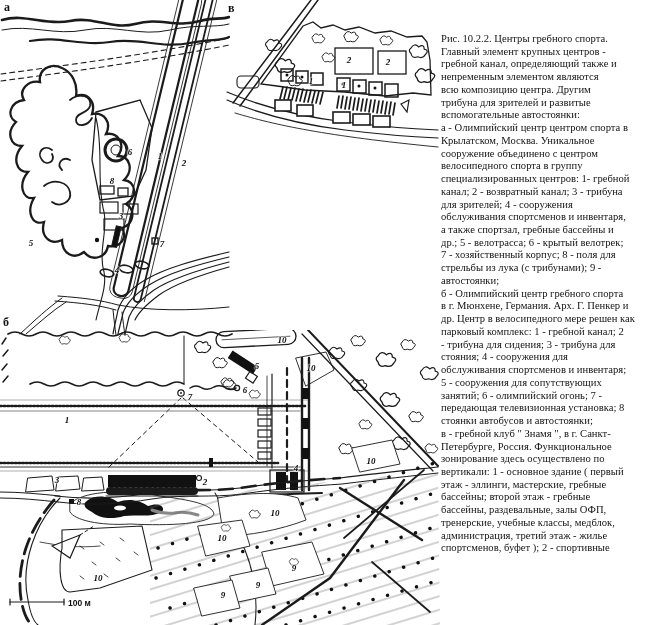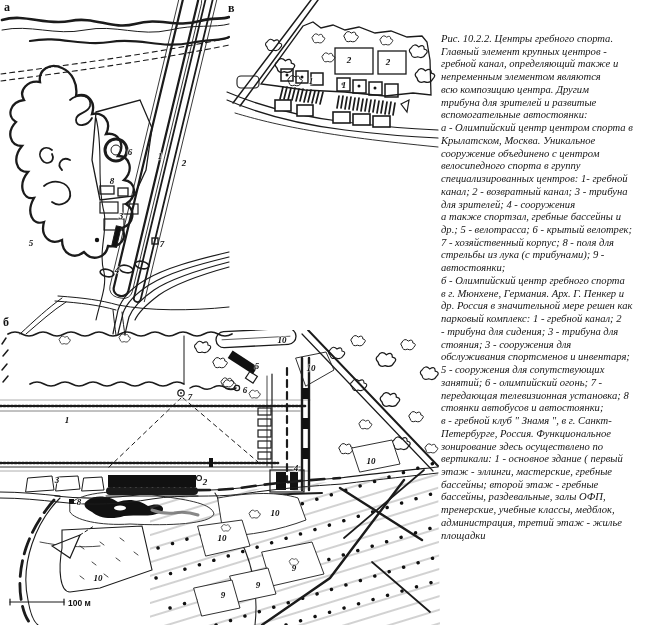--- a/index.html
+++ b/index.html
@@ -6,21 +6,21 @@
   .page{position:relative;width:672px;height:625px;background:#ffffff;overflow:hidden;
         font-family:"Liberation Serif",serif;color:#1b1b1b;}
   .plan{position:absolute;}
   .plan svg{position:absolute;left:0;top:0;}
   .plan-tag{position:absolute;font:bold 12px "Liberation Serif",serif;color:#111;z-index:5;}
   .labels{position:absolute;inset:0;z-index:4;pointer-events:none;}
   .plan-num{position:absolute;transform:translate(-50%,-55%);
             font:italic bold 9px "Liberation Serif",serif;color:#0d0d0d;
             text-shadow:0 0 2px #fff,0 0 2px #fff,0 0 2px #fff,0 0 2px #fff;white-space:nowrap;}
   .caption{position:absolute;left:441px;top:33px;width:229px;
-           font-style:italic;font-size:10.6px;line-height:12.73px;color:#141414;}
+           font-size:10.6px;line-height:12.73px;color:#141414;}
   .cap-line{white-space:nowrap;}
   .scale-label{position:absolute;font:bold 8.5px "Liberation Sans",sans-serif;color:#111;}
 </style>
 </head>
 <body>
 
 <div class="page">
 
   <div class="plan" style="left:0;top:0;width:230px;height:335px;">
     <span class="plan-tag" style="left:4px;top:0px;">а</span>
@@ -334,41 +334,42 @@
       <div class="cap-line">всю композицию центра. Другим</div>
       <div class="cap-line">трибуна для зрителей и развитые</div>
       <div class="cap-line">вспомогательные автостоянки:</div>
       <div class="cap-line">а - Олимпийский центр центром спорта в</div>
       <div class="cap-line">Крылатском, Москва. Уникальное</div>
       <div class="cap-line">сооружение объединено с центром</div>
       <div class="cap-line">велосипедного спорта в группу</div>
       <div class="cap-line">специализированных центров: 1- гребной</div>
       <div class="cap-line">канал; 2 - возвратный канал; 3 - трибуна</div>
       <div class="cap-line">для зрителей; 4 - сооружения</div>
+      <div class="cap-line">обслуживания спортсменов и инвентаря,</div>
       <div class="cap-line">а также спортзал, гребные бассейны и</div>
       <div class="cap-line">др.; 5 - велотрасса; 6 - крытый велотрек;</div>
       <div class="cap-line">7 - хозяйственный корпус; 8 - поля для</div>
       <div class="cap-line">стрельбы из лука (с трибунами); 9 -</div>
       <div class="cap-line">автостоянки;</div>
       <div class="cap-line">б - Олимпийский центр гребного спорта</div>
       <div class="cap-line">в г. Мюнхене, Германия. Арх. Г. Пенкер и</div>
-      <div class="cap-line">др. Россия в значительной мере решен как</div>
+      <div class="cap-line">др. Центр в велосипедного мере решен как</div>
       <div class="cap-line">парковый комплекс: 1 - гребной канал; 2</div>
       <div class="cap-line">- трибуна для сидения; 3 - трибуна для</div>
-      <div class="cap-line">стояния; 3 - сооружения для</div>
+      <div class="cap-line">стояния; 4 - сооружения для</div>
       <div class="cap-line">обслуживания спортсменов и инвентаря;</div>
       <div class="cap-line">5 - сооружения для сопутствующих</div>
       <div class="cap-line">занятий; 6 - олимпийский огонь; 7 -</div>
       <div class="cap-line">передающая телевизионная установка; 8</div>
       <div class="cap-line">стоянки автобусов и автостоянки;</div>
       <div class="cap-line">в - гребной клуб " Знамя ", в г. Санкт-</div>
       <div class="cap-line">Петербурге, Россия. Функциональное</div>
       <div class="cap-line">зонирование здесь осуществлено по</div>
       <div class="cap-line">вертикали: 1 - основное здание ( первый</div>
       <div class="cap-line">этаж - эллинги, мастерские, гребные</div>
       <div class="cap-line">бассейны; второй этаж - гребные</div>
       <div class="cap-line">бассейны, раздевальные, залы ОФП,</div>
       <div class="cap-line">тренерские, учебные классы, медблок,</div>
       <div class="cap-line">администрация, третий этаж - жилье</div>
-      <div class="cap-line">площадки</div>
+      <div class="cap-line">спортсменов, буфет ); 2 - спортивные</div>
     </div>
 
 </div>
 
 </body></html>

